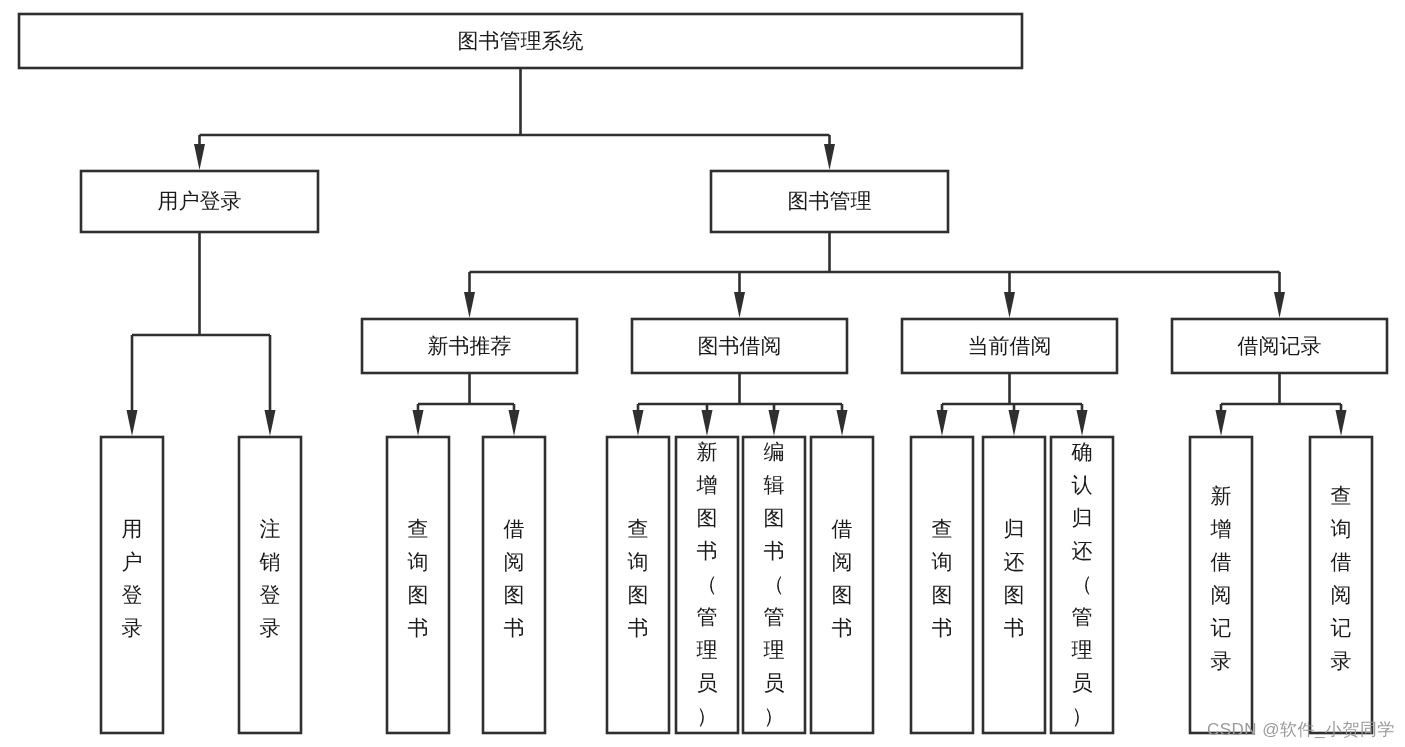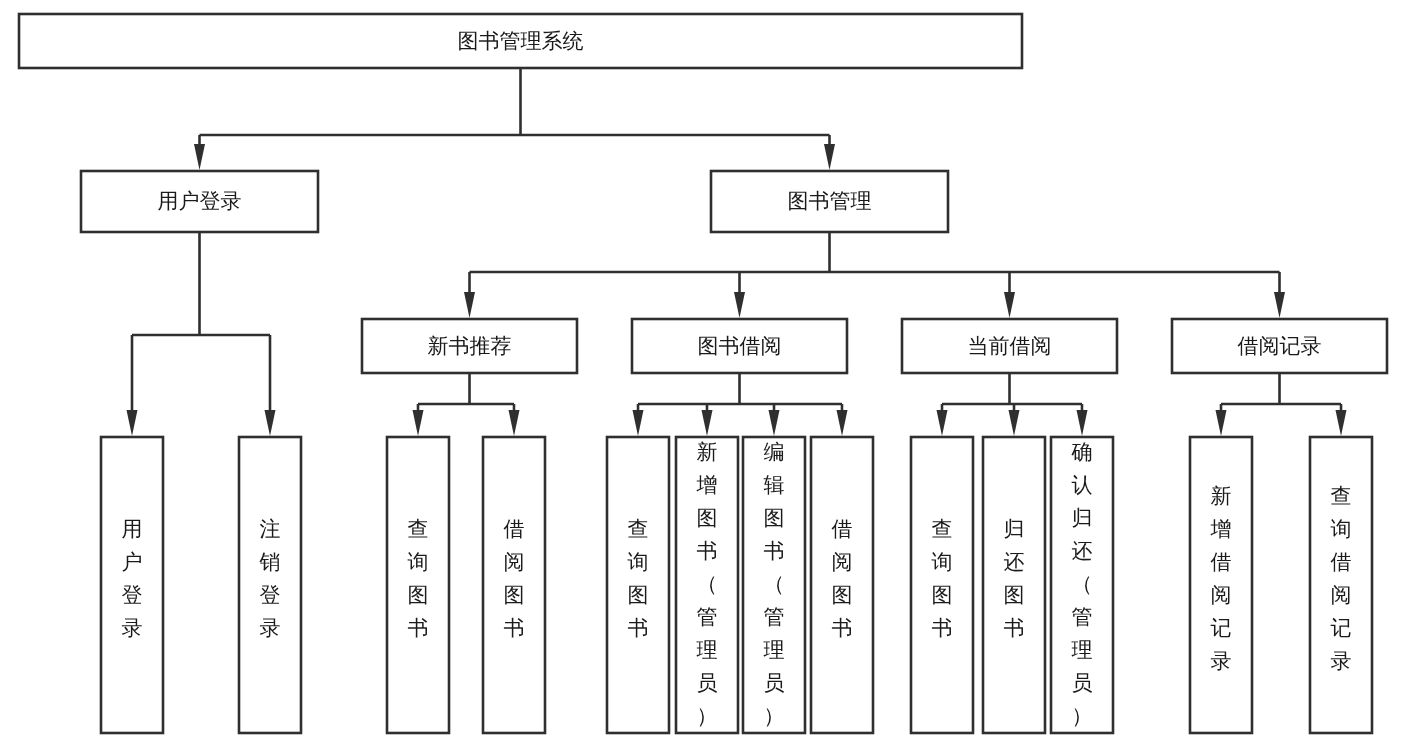--- a/index.html
+++ b/index.html
@@ -199,13 +199,14 @@
         <g>
           <rect x="1190" y="437" width="62" height="296" class="node-box"></rect>
           <text x="1221" y="0" class="node-label-vertical"><tspan x="1221" y="502.5">新</tspan><tspan x="1221" y="535.5">增</tspan><tspan x="1221" y="568.5">借</tspan><tspan x="1221" y="601.5">阅</tspan><tspan x="1221" y="634.5">记</tspan><tspan x="1221" y="667.5">录</tspan></text>
         </g>
         <g>
           <rect x="1310" y="437" width="62" height="296" class="node-box"></rect>
           <text x="1341" y="0" class="node-label-vertical"><tspan x="1341" y="502.5">查</tspan><tspan x="1341" y="535.5">询</tspan><tspan x="1341" y="568.5">借</tspan><tspan x="1341" y="601.5">阅</tspan><tspan x="1341" y="634.5">记</tspan><tspan x="1341" y="667.5">录</tspan></text>
         </g>
       </g>
   </svg>
+  <div class="watermark">CSDN @软件_小贺同学</div>
 </div>
 
 </body></html>

